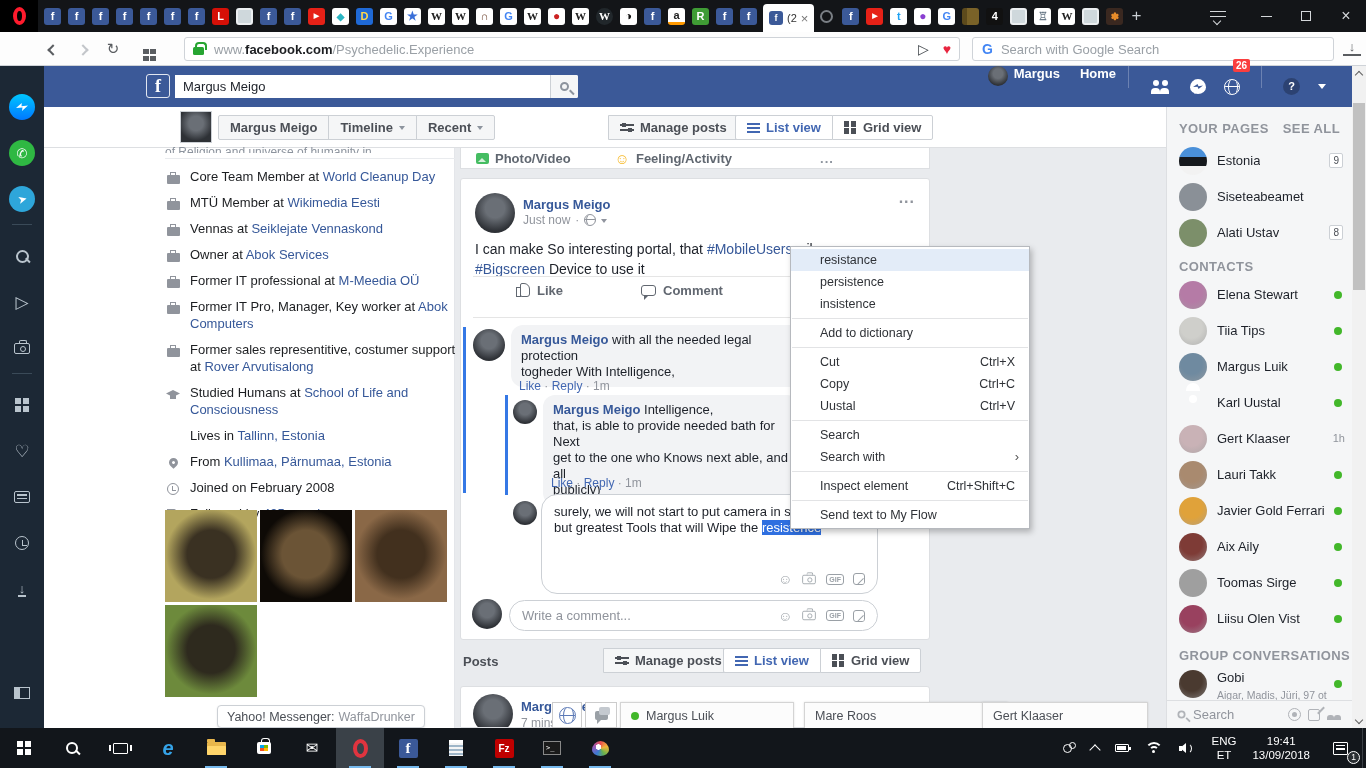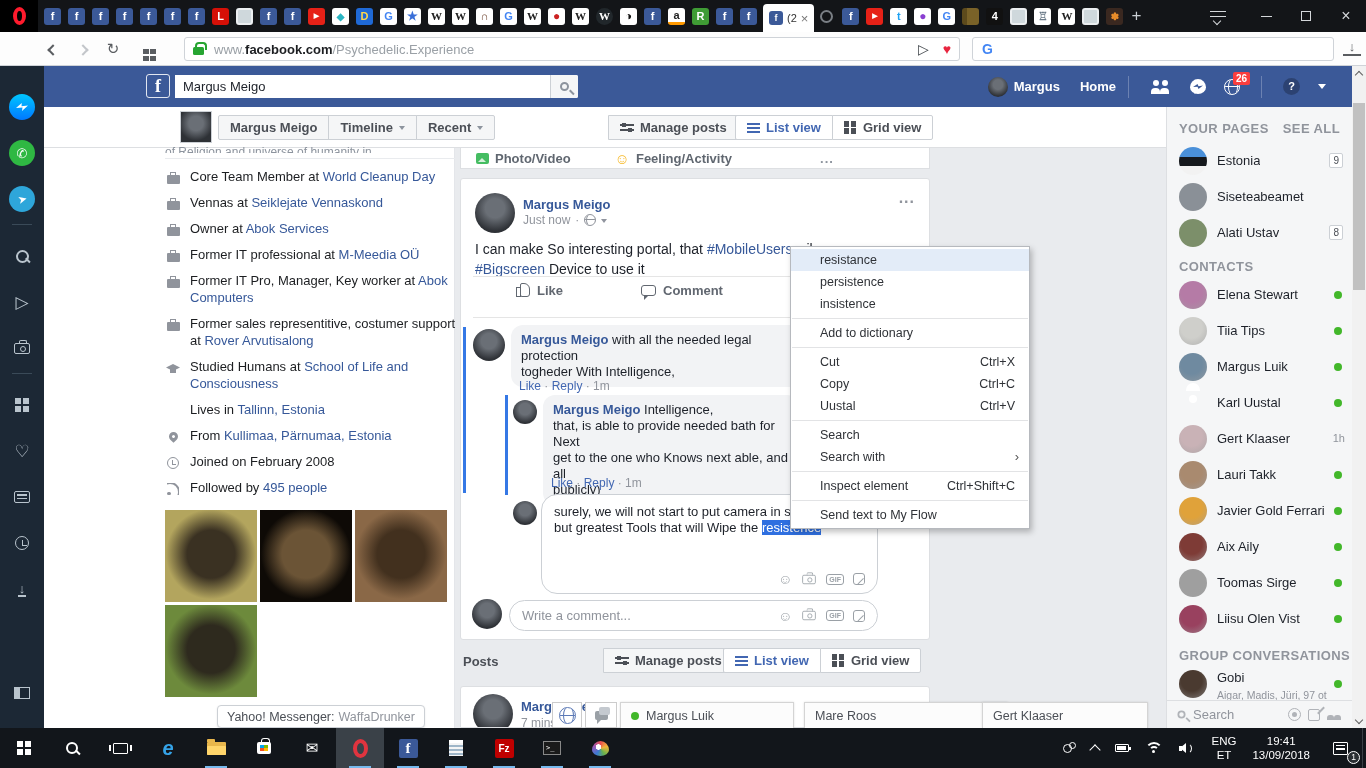--- a/index.html
+++ b/index.html
@@ -92,21 +92,21 @@
 .i-clockc::after{content:"";position:absolute;left:5.5px;top:2.5px;width:4px;height:5px;border-left:1.5px solid currentColor;border-bottom:1.5px solid currentColor}
 .i-dl{font-size:13px;border-bottom:2px solid currentColor;line-height:13px;padding:0 1px}
 .i-panel{width:16px;height:12px;border:1.5px solid currentColor;display:inline-block;background:linear-gradient(90deg,currentColor 0 5px,transparent 5px)}
 
 #fb{position:absolute;left:44px;top:66px;width:1308px;height:662px;background:#e9ebee}
 #fb-header{position:absolute;left:0;top:0;width:1308px;height:41px;background:#3b5998}
 #fb-logo{position:absolute;left:102px;top:8px;width:24px;height:24px;border-radius:3px;border:1px solid rgba(255,255,255,.85);color:#fff;font-weight:bold;font-size:18px;text-align:center;line-height:23px;font-family:"Liberation Serif",serif;cursor:pointer}
 #fb-search{position:absolute;left:131px;top:9px;width:403px;height:23px;background:#fff;border-radius:2px;display:flex}
 #fb-search input{flex:1;border:none;outline:none;padding:0 8px;font-size:13px;color:#1d2129;font-family:"Liberation Sans",sans-serif}
 #fb-search .magbtn{width:28px;background:#f5f6f7;border-left:1px solid #ccd0d5;display:flex;align-items:center;justify-content:center;color:#8d949e;cursor:pointer;border-radius:0 2px 2px 0}
-#fb-nav{position:absolute;right:0;top:0;height:41px;display:flex;align-items:center}
+#fb-nav{position:absolute;right:0;top:0;height:41px;display:flex;}
 .fbnav-av{width:20px;height:20px;border-radius:50%;margin-right:6px;cursor:pointer}
 .av-margus{background:radial-gradient(circle at 50% 38%,#6a6f76 0 30%,#2e3136 72%)}
 .fbnav-name{color:#fff;font-weight:bold;font-size:13px;cursor:pointer}
 .fbnav-link{color:#fff;font-weight:bold;font-size:13px;margin:0 0 0 20px;cursor:pointer}
 .fbnav-sep{width:1px;height:22px;background:rgba(255,255,255,.25);margin:0 12px}
 .hicon{position:relative;margin:0 9px;cursor:pointer;color:#fff;display:flex;align-items:center;justify-content:center}
 .i-friends{width:22px;height:14px;position:relative}
 .i-friends::before,.i-friends::after{content:"";position:absolute;bottom:0;width:9px;height:6px;border-radius:4px 4px 0 0;background:#fff}
 .i-friends::before{left:1px}.i-friends::after{left:10px}
 .i-friends i{position:absolute;width:6px;height:6px;border-radius:50%;background:#fff;top:0}
@@ -476,20 +476,21 @@
     <span class="url-www">www.</span>
       <span class="url-domain">facebook.com</span>
       <span class="url-path">/Psychedelic.Experience</span>
     <span id="url-right">
       <span class="flow-send">▷</span>
       <span class="heart-red">♥</span>
     </span>
   </div>
   <div id="gsearch">
     <span class="g">G</span>
+    <input placeholder="Search with Google Search" style="">
   </div>
   <div id="dl-btn">↓</div>
 </div>
 
 <div id="oside">
     <div class="side-btn">
       <span class="circ bg-ms">
         <span class="bolt"></span>
       </span>
     </div>
@@ -611,20 +612,26 @@
           <div class="intro-item">
             <span class="iic">
               <span class="ic-briefcase"></span>
             </span>
             <span class="itxt"><span>Core Team Member at </span><a class="ilink">World Cleanup Day</a></span>
           </div>
           <div class="intro-item">
             <span class="iic">
               <span class="ic-briefcase"></span>
             </span>
+            <span class="itxt"><span>MTÜ Member at </span><a class="ilink">Wikimedia Eesti</a></span>
+          </div>
+          <div class="intro-item">
+            <span class="iic">
+              <span class="ic-briefcase"></span>
+            </span>
             <span class="itxt"><span>Vennas at </span><a class="ilink">Seiklejate Vennaskond</a></span>
           </div>
           <div class="intro-item">
             <span class="iic">
               <span class="ic-briefcase"></span>
             </span>
             <span class="itxt"><span>Owner at </span><a class="ilink">Abok Services</a></span>
           </div>
           <div class="intro-item">
             <span class="iic">

